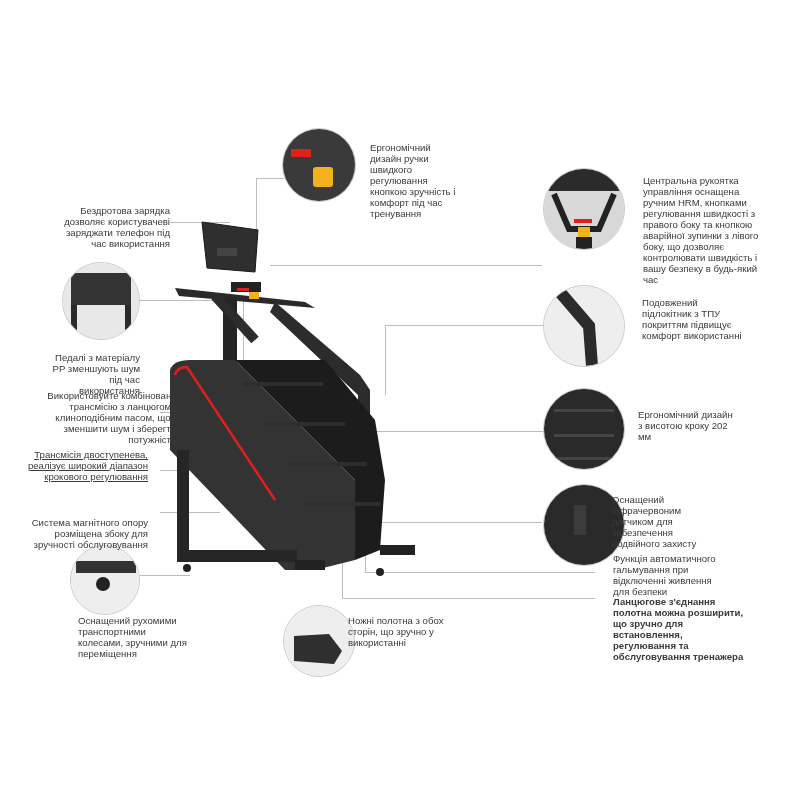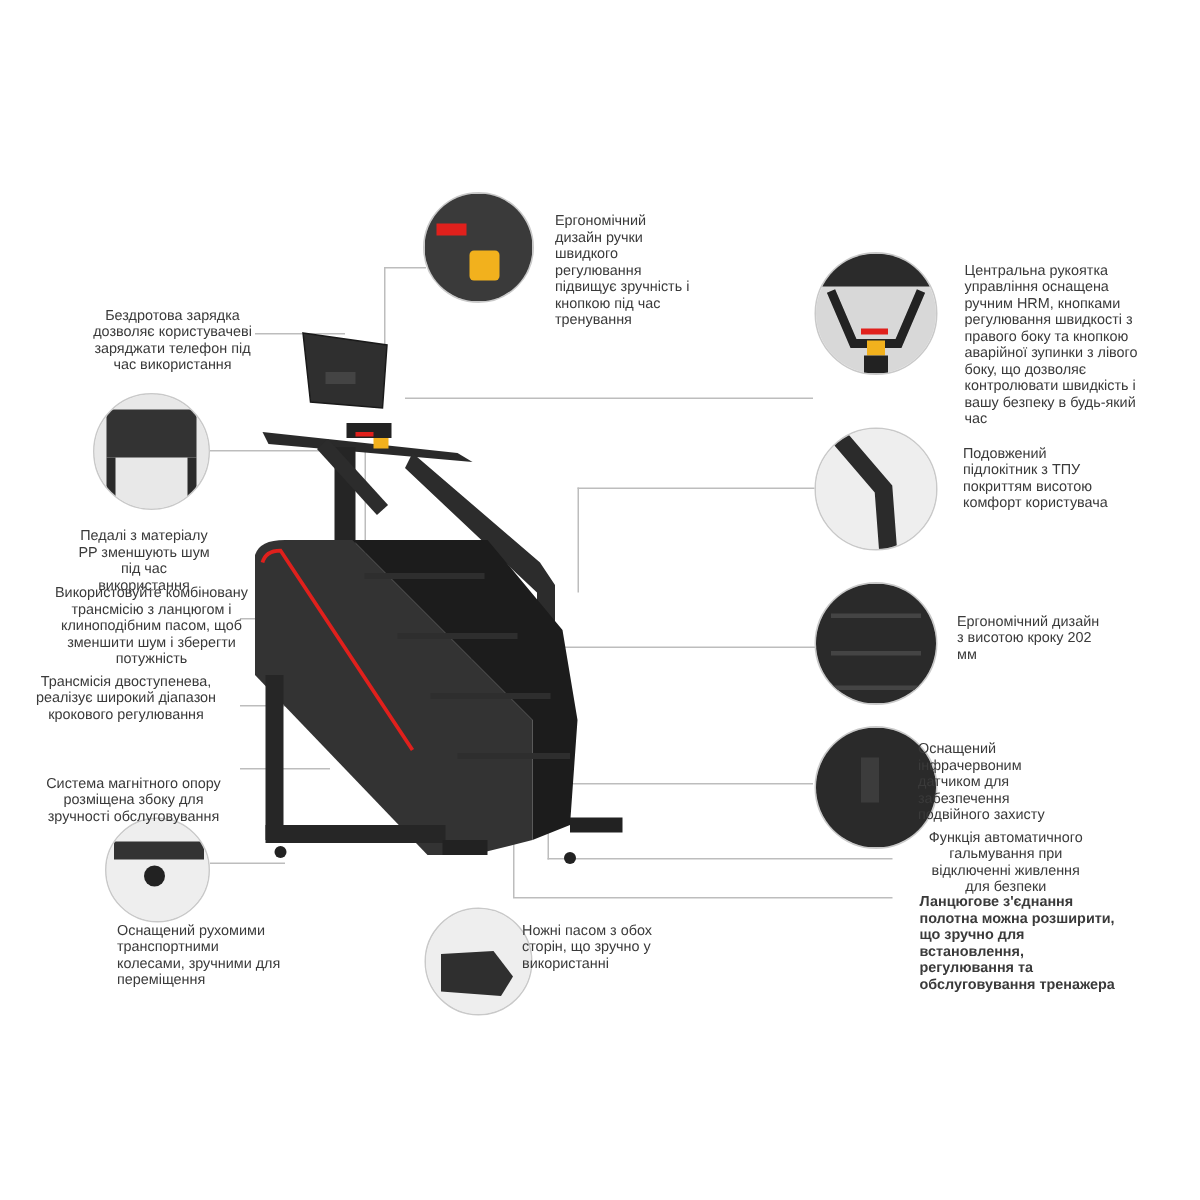--- a/index.html
+++ b/index.html
@@ -1,18 +1,18 @@
 <!DOCTYPE html>
 <html><head>
   <meta charset="utf-8">
   <style>
     html, body { margin:0; padding:0; background:#ffffff; }
     body { width:800px; height:800px; position:relative; overflow:hidden; font-family:"Liberation Sans", sans-serif; color:#333; }
     .txt { position:absolute; font-size:9.6px; line-height:11px; color:#3a3a3a; }
-    .txt.right { text-align:center; }
+    .txt.right { text-align:right; }
     .circle { position:absolute; border-radius:50%; border:1.5px solid #c9c9c9; overflow:hidden; background:#f3f3f3; }
     .line { position:absolute; background:#bdbdbd; }
     svg { display:block; }
   </style>
 </head>
 <body>
 
 <div class="line" style="left:256px;top:178px;width:28px;height:1px;"></div>
 <div class="line" style="left:256px;top:178px;width:1px;height:70px;"></div>
 <div class="line" style="left:170px;top:222px;width:60px;height:1px;"></div>
@@ -116,26 +116,26 @@
       <circle cx="32" cy="38" r="7" fill="#222"></circle>
     </svg>
 </div>
 <div class="circle" style="left:283px;top:605px;width:70px;height:70px;">
   <svg width="70" height="70">
       <rect width="70" height="70" fill="#eeeeee"></rect>
       <path d="M10,30 L45,28 L58,45 L50,58 L10,55 Z" fill="#2f2f2f"></path>
     </svg>
 </div>
 
-<div class="txt" style="left:370px;top:142px;width:92px;">Ергономічний дизайн ручки швидкого регулювання підвищує зручність і кнопкою під час тренування</div>
+<div class="txt" style="left:370px;top:142px;width:92px;">Ергономічний дизайн ручки швидкого регулювання кнопкою зручність і комфорт під час тренування</div>
 <div class="txt right" style="left:60px;top:205px;width:110px;">Бездротова зарядка дозволяє користувачеві заряджати телефон під час використання</div>
 <div class="txt" style="left:643px;top:175px;width:130px;">Центральна рукоятка управління оснащена ручним HRM, кнопками регулювання швидкості з правого боку та кнопкою аварійної зупинки з лівого боку, що дозволяє контролювати швидкість і вашу безпеку в будь-який час</div>
-<div class="txt" style="left:642px;top:297px;width:100px;">Подовжений підлокітник з ТПУ покриттям висотою комфорт користувача</div>
+<div class="txt" style="left:642px;top:297px;width:100px;">Подовжений підлокітник з ТПУ покриттям підвищує комфорт використанні</div>
 <div class="txt right" style="left:52px;top:352px;width:88px;">Педалі з матеріалу PP зменшують шум під час використання</div>
 <div class="txt right" style="left:26px;top:390px;width:150px;">Використовуйте комбіновану трансмісію з ланцюгом і клиноподібним пасом, щоб зменшити шум і зберегти потужність</div>
 <div class="txt" style="left:638px;top:409px;width:100px;">Ергономічний дизайн з висотою кроку 202 мм</div>
-<div class="txt right" style="left:20px;top:449px;width:128px;">Трансмісія двоступенева, реалізує широкий діапазон крокового регулювання</div>
+<div class="txt right" style="left:20px;top:449px;width:128px;text-decoration:underline;">Трансмісія двоступенева, реалізує широкий діапазон крокового регулювання</div>
 <div class="txt right" style="left:30px;top:517px;width:118px;">Система магнітного опору розміщена збоку для зручності обслуговування</div>
 <div class="txt" style="left:612px;top:494px;width:90px;">Оснащений інфрачервоним датчиком для забезпечення подвійного захисту</div>
-<div class="txt" style="left:613px;top:553px;width:115px;text-align:center;">Функція автоматичного гальмування при відключенні живлення для безпеки</div>
+<div class="txt" style="left:613px;top:553px;width:115px;">Функція автоматичного гальмування при відключенні живлення для безпеки</div>
 <div class="txt" style="left:613px;top:596px;width:135px;font-weight:bold;">Ланцюгове з'єднання полотна можна розширити, що зручно для встановлення, регулювання та обслуговування тренажера</div>
 <div class="txt" style="left:62px;top:615px;width:110px;margin-left:16px;">Оснащений рухомими транспортними колесами, зручними для переміщення</div>
-<div class="txt" style="left:348px;top:615px;width:105px;">Ножні пасом з обох сторін, що зручно у використанні</div>
+<div class="txt" style="left:348px;top:615px;width:105px;">Ножні полотна з обох сторін, що зручно у використанні</div>
 
 </body></html>

